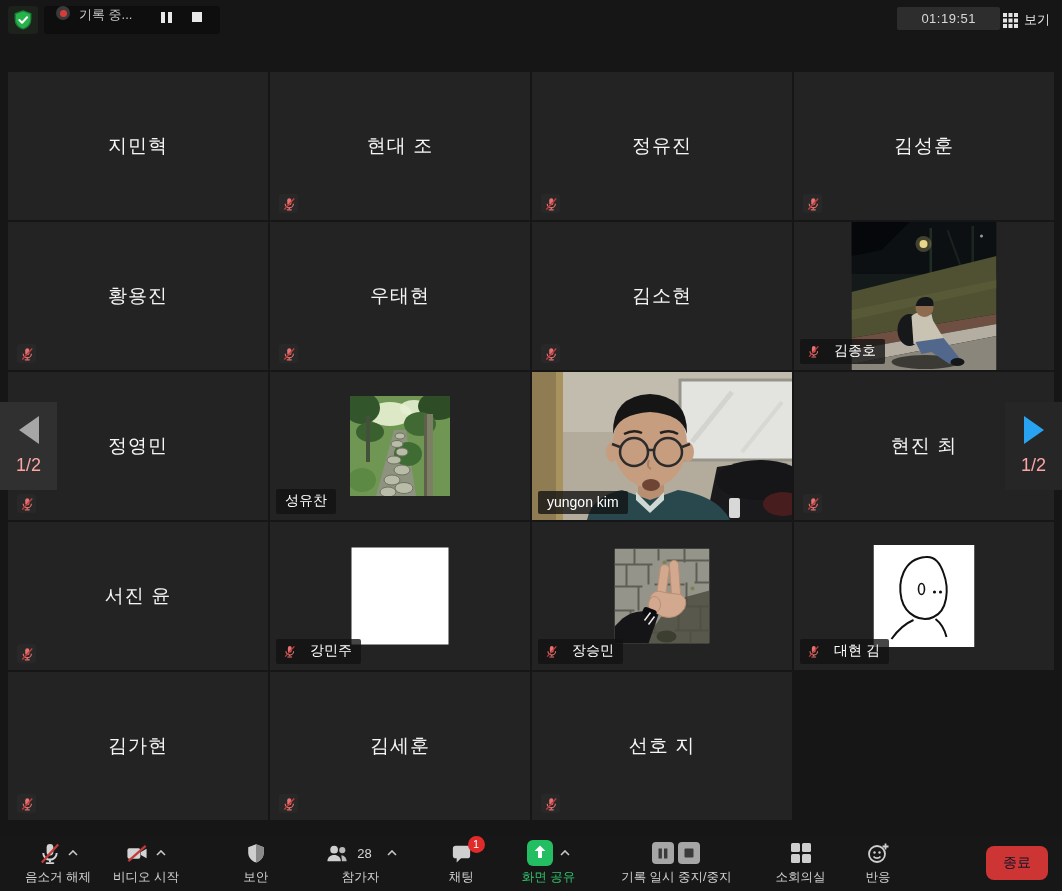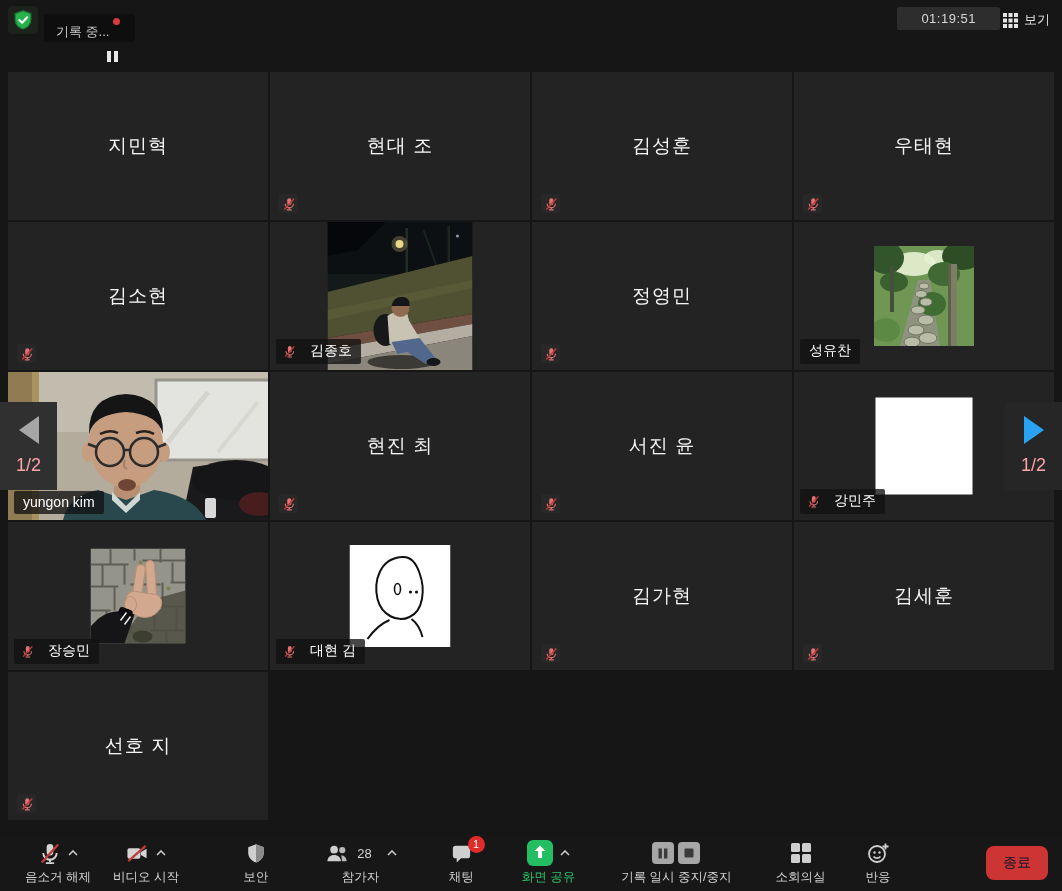--- a/index.html
+++ b/index.html
@@ -2,22 +2,22 @@
 <html><head>
 <meta charset="utf-8">
 <style>
   * { box-sizing: border-box; margin: 0; padding: 0; }
   html,body { width:1062px; height:891px; background:#161616; overflow:hidden;
     font-family:"Liberation Sans", sans-serif; position:relative; }
   
   .topbar { position:absolute; top:0; left:0; width:100%; height:50px; }
   .shield-btn { position:absolute; left:8px; top:6px; width:30px; height:28px;
     display:flex; align-items:center; justify-content:center; background:#1d221d; border-radius:4px; cursor:pointer;}
-  .rec-widget { position:absolute; left:44px; top:14px; height:28px; background:#0e0e0e;
-    border-radius:3px; display:flex; align-items:flex-end; padding:0 12px; gap:9px;flex-direction:column; }
+  .rec-widget { position:absolute; left:44px; top:6px; height:28px; background:#0e0e0e;
+    border-radius:3px; display:flex; align-items:flex-start; padding:0 12px; gap:9px; }
   .rec-dot { width:14px; height:14px; border-radius:50%; background:#3a3a3a; position:relative; }
   .rec-dot::after { content:""; position:absolute; left:3.5px; top:3.5px; width:7px; height:7px;
     border-radius:50%; background:#d63c3c; }
   .rec-text { color:#c9c9c9; font-size:13px; margin-right:14px; white-space:nowrap; }
   .rec-btn { display:flex; align-items:center; justify-content:center; width:22px; height:22px; cursor:pointer; }
   .timer { position:absolute; right:62px; top:7px; background:#2d2d2d; color:#d8d8d8;
     font-size:13px; padding:4px 24px; border-radius:2px; letter-spacing:.5px; }
   .view-btn { position:absolute; right:8px; top:9px; display:flex; align-items:center; gap:6px;
     color:#e4e4e4; font-size:13px; cursor:pointer; padding:2px 4px; }
   
@@ -134,28 +134,44 @@
   </div>
   <div class="tile">
     <span class="tile-name">현대 조</span>
     <span class="mic-badge">
         <svg width="14" height="14" viewBox="0 0 24 24">
           <use href="#micMuted"></use>
         </svg>
       </span>
   </div>
   <div class="tile">
+    <span class="tile-name">정유진</span>
+    <span class="mic-badge">
+        <svg width="14" height="14" viewBox="0 0 24 24">
+          <use href="#micMuted"></use>
+        </svg>
+      </span>
+  </div>
+  <div class="tile">
     <span class="tile-name">김성훈</span>
     <span class="mic-badge">
         <svg width="14" height="14" viewBox="0 0 24 24">
           <use href="#micMuted"></use>
         </svg>
       </span>
   </div>
 
+  <div class="tile">
+    <span class="tile-name">황용진</span>
+    <span class="mic-badge">
+        <svg width="14" height="14" viewBox="0 0 24 24">
+          <use href="#micMuted"></use>
+        </svg>
+      </span>
+  </div>
   <div class="tile">
     <span class="tile-name">우태현</span>
     <span class="mic-badge">
         <svg width="14" height="14" viewBox="0 0 24 24">
           <use href="#micMuted"></use>
         </svg>
       </span>
   </div>
   <div class="tile">
     <span class="tile-name">김소현</span>

